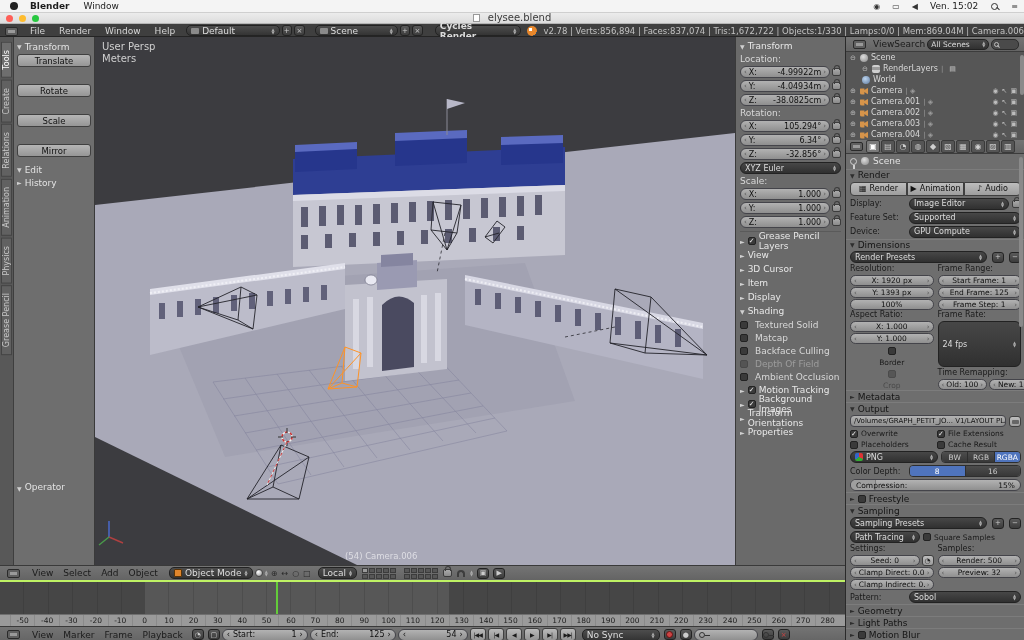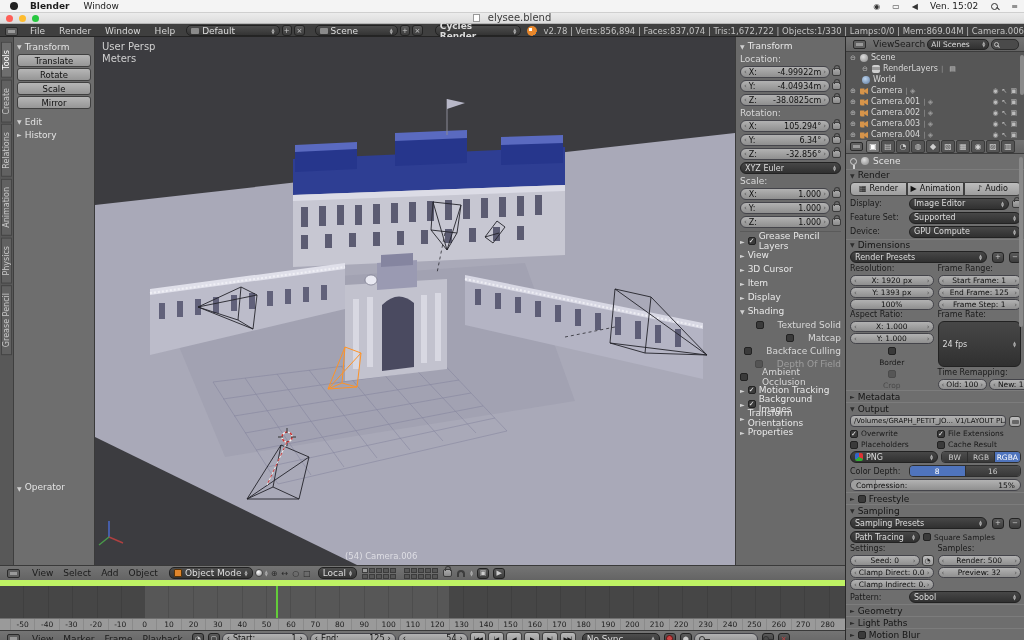--- a/index.html
+++ b/index.html
@@ -49,21 +49,21 @@
   
   .tool-tabs{position:absolute;left:0;top:0;width:14px;height:528px;background:#585858;display:flex;flex-direction:column;padding-top:4px;border-right:1px solid #3e3e3e;}
   .ttab{writing-mode:vertical-rl;transform:rotate(180deg);font-size:8px;color:#c9c9c9;background:#616161;
     border:1px solid #444;padding:7px 0;margin:1px 1px;text-align:center;}
   .ttab:first-child{background:#6e6e6e;color:#fff;}
 
   
   .tool-shelf{position:absolute;left:14px;top:0;width:81px;height:528px;background:#6e6e6e;border-right:1px solid #3a3a3a;padding:3px 3px;}
   .shead{color:#e3e3e3;display:flex;align-items:center;gap:3px;height:13px;}
   .tri{font-size:6px;color:#d0d0d0;}
-  .shelf-list{display:flex;flex-direction:column;gap:1px;margin:1px 0 6px 0;}
+  .shelf-list{display:flex;flex-direction:column;gap:17px;margin:1px 0 6px 0;}
   .shelf-btn{display:block;height:13px;line-height:12px;text-align:center;color:#111;
     background:linear-gradient(#b6b6b6,#969696);border:1px solid #404040;border-radius:3px;font-size:8.5px;}
   .operator{position:absolute;left:3px;top:442px;width:75px;align-items:flex-end;}
 
   
   .view3d{position:absolute;left:95px;top:0;width:640px;height:528px;background:#3c3c40;overflow:hidden;}
   .vtext{position:absolute;color:#cfcfcf;font-size:10px;}
   .camlabel{position:absolute;color:#dedee4;font-size:8.5px;}
 
   
@@ -77,38 +77,38 @@
   .field .arr{color:#555;font-size:7px;}
   .field .axis{margin-left:2px;}
   .field .val{margin-left:auto;margin-right:2px;}
   .lockico{width:9px;height:8px;background:linear-gradient(#a9a9a9,#8a8a8a);border:1px solid #3c3c3c;border-radius:2px;position:relative;flex:none;}
   .lockico::before{content:'';position:absolute;top:-4px;left:1px;width:4px;height:4px;border:1px solid #3c3c3c;border-bottom:none;border-radius:3px 3px 0 0;}
   .drop-dark{display:flex;align-items:center;height:12px;background:linear-gradient(#474747,#303030);
     border:1px solid #222;border-radius:6px;color:#ddd;padding:0 4px;font-size:8px;}
   .drop-dark .updn{margin-left:auto;}
   .cbx{width:8px;height:8px;background:#3a3a3a;border:1px solid #222;border-radius:2px;color:#e8e8e8;
     font-size:7px;line-height:7px;text-align:center;flex:none;}
-  .cbrow{display:flex;align-items:center;gap:14px;height:11px;justify-content:flex-end;}
+  .cbrow{display:flex;align-items:center;gap:7px;height:11px;}
   .dim{opacity:.45;}
   .npsep{height:1px;background:#5a5a5a;margin:1px 0;}
 
   
   .vp-header{position:absolute;left:0;top:528px;width:845px;height:15px;background:linear-gradient(#747474,#646464);
     border-top:1px solid #3a3a3a;display:flex;align-items:center;color:#191919;gap:2px;padding:0 2px;}
   .vp-header .menu-item,.tl-header .menu-item{margin:0 5px;color:#1b1b1b;}
   .mode-ico{width:8px;height:8px;background:#e0862c;border:1px solid #5a3408;border-radius:1px;}
   .sph{width:8px;height:8px;border-radius:50%;background:radial-gradient(circle at 35% 30%,#fff,#bbb 60%,#777);border:1px solid #444;}
   .hdr-ico{font-size:8px;color:#2a2a2a;margin:0 1px;}
   .layers{display:grid;grid-template-columns:repeat(5,6px);grid-auto-rows:5px;gap:1px;margin:0 3px;}
   .layers i{background:#575757;border:1px solid #3c3c3c;}
   .layers i.on{background:#9a9a9a;}
   .magnet{width:8px;height:7px;border:2px solid #3d3d3d;border-bottom:none;border-radius:5px 5px 0 0;margin:0 3px;}
 
   
-  #timeline{position:absolute;left:0;top:580px;width:845px;height:60px;background:#454545;border-top:6px solid #bef264;}
+  #timeline{position:absolute;left:0;top:580px;width:845px;height:60px;background:#454545;border-top:2px solid #bef264;}
   .tl-band{position:absolute;left:0;top:0;width:845px;height:32px;
     background:repeating-linear-gradient(90deg,#464646 0 23.4px,#3f3f3f 23.4px 24.4px);}
   .tl-range{position:absolute;left:145px;top:0;width:304px;height:32px;
     background:repeating-linear-gradient(90deg,#575757 0 23.4px,#4d4d4d 23.4px 24.4px);}
   .playhead{position:absolute;left:276px;top:0;width:2px;height:44px;background:#63cc3a;}
   .tl-ruler{position:absolute;left:0;top:32px;width:845px;height:12px;background:#9a9a9a;border-top:1px solid #6f6f6f;
     display:flex;padding-left:10px;color:#1d1d1d;overflow:hidden;}
   .tick{width:24.4px;flex:none;text-align:center;font-size:7.5px;line-height:12px;border-left:1px solid #8a8a8a;}
   .tl-header{position:absolute;left:0;top:44px;width:845px;height:16px;background:linear-gradient(#747474,#646464);
     border-top:1px solid #3a3a3a;display:flex;align-items:center;gap:2px;padding:0 2px;color:#1b1b1b;}

